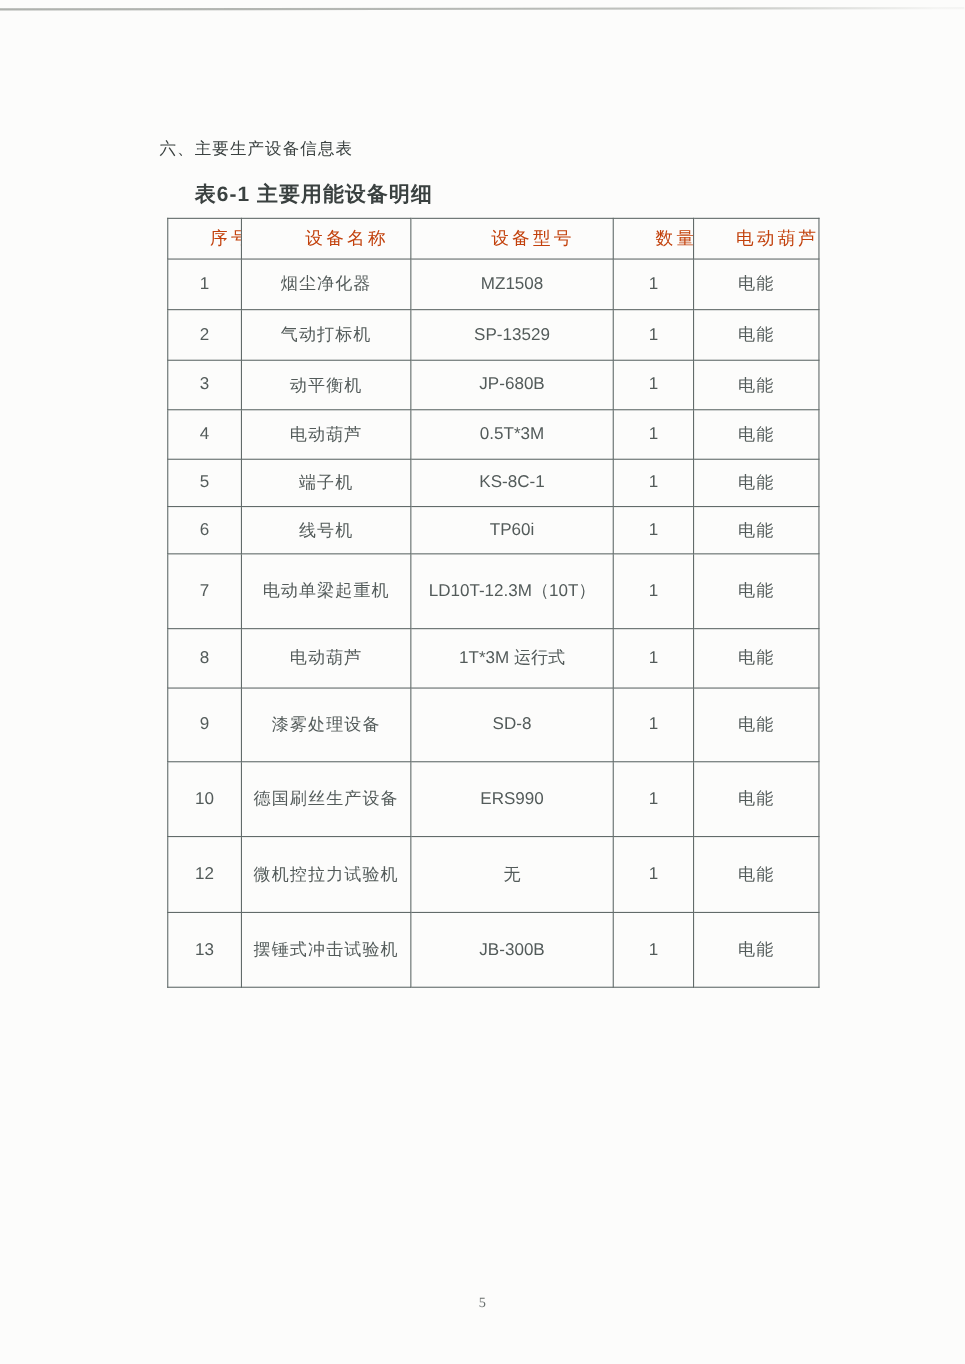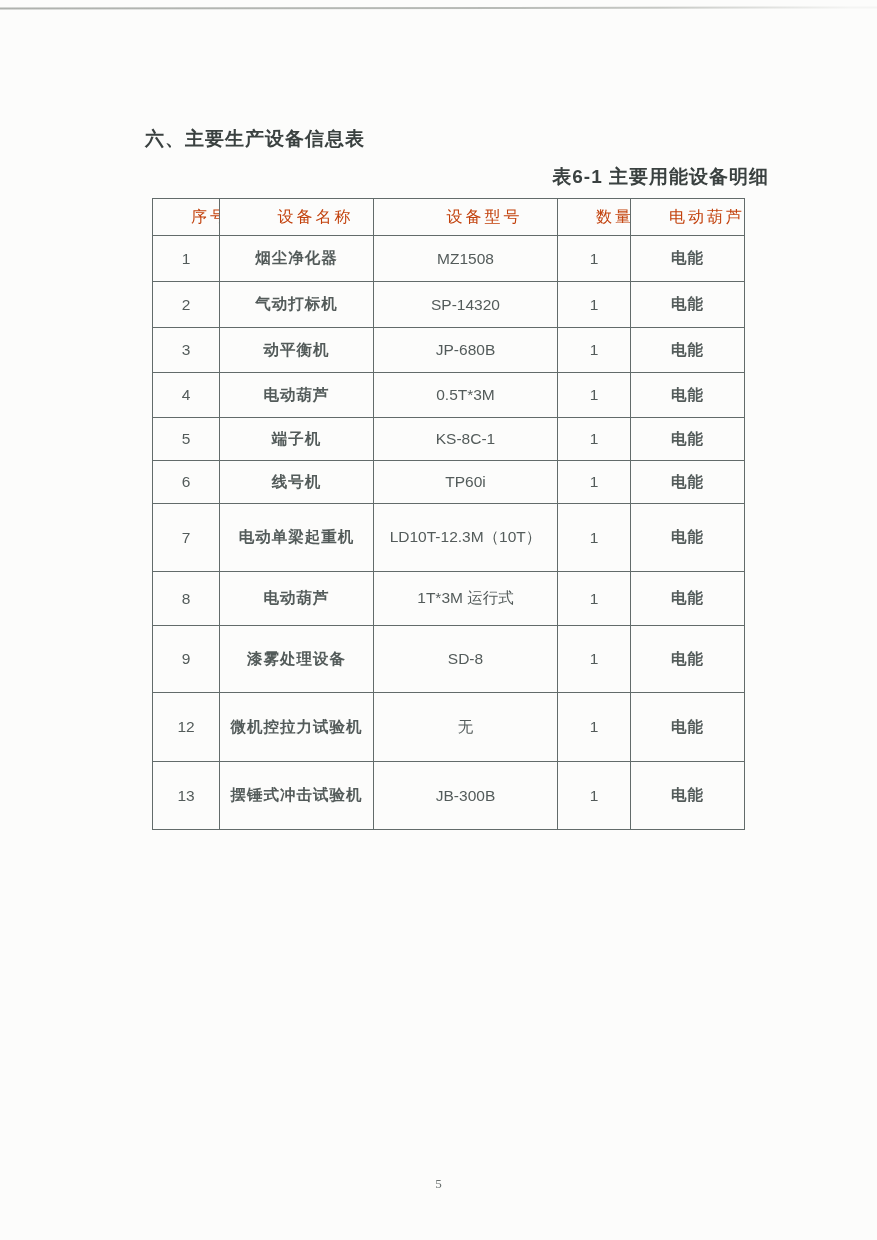--- a/index.html
+++ b/index.html
@@ -28,31 +28,31 @@
     width: 100%;
     height: 2px;
     background: linear-gradient(to right,
       #aeb1ad 0%, #b7bab6 55%, #c6c8c4 75%, rgba(200,202,198,0.15) 97%);
     transform: rotate(-0.08deg);
   }
   .section-heading {
     position: absolute;
     left: 145px;
     top: 126px;
-    font-size: 19px;
-    font-weight: bold;
+    font-size: 15px;
+    font-weight: normal;
     color: var(--text-dark);
     letter-spacing: 1px;
   }
   .table-title {
     position: absolute;
     left: 152px;
     width: 592px;
     top: 164px;
-    text-align: right;
+    text-align: left;
     transform: translateX(25px);
     font-size: 19px;
     font-weight: bold;
     color: var(--text-dark);
     letter-spacing: 1px;
   }
   table.equipment-table {
     position: absolute;
     left: 152px;
     top: 198px;
@@ -74,21 +74,21 @@
     font-weight: normal;
     color: #c2410c;
     letter-spacing: 3px;
     padding-left: 38px;
   }
   .equipment-table td {
     font-size: 15.5px;
     font-weight: normal;
     color: var(--text-body);
   }
-  .equipment-table td.cn { letter-spacing: 1px; font-weight: bold; }
+  .equipment-table td.cn { letter-spacing: 1px; }
   .page-number {
     position: absolute;
     left: 0;
     top: 1176px;
     width: 877px;
     text-align: center;
     font-size: 13px;
     color: #686e6d;
     font-family: "Liberation Serif", "DejaVu Serif", serif;
   }
@@ -125,21 +125,21 @@
         <tr style="height: 46px;">
           <td>1</td>
           <td class="cn">烟尘净化器</td>
           <td>MZ1508</td>
           <td>1</td>
           <td class="cn">电能</td>
         </tr>
         <tr style="height: 46px;">
           <td>2</td>
           <td class="cn">气动打标机</td>
-          <td>SP-14320</td>
+          <td>SP-13529</td>
           <td>1</td>
           <td class="cn">电能</td>
         </tr>
         <tr style="height: 45px;">
           <td>3</td>
           <td class="cn">动平衡机</td>
           <td>JP-680B</td>
           <td>1</td>
           <td class="cn">电能</td>
         </tr>
@@ -178,20 +178,27 @@
           <td>1</td>
           <td class="cn">电能</td>
         </tr>
         <tr style="height: 67px;">
           <td>9</td>
           <td class="cn">漆雾处理设备</td>
           <td>SD-8</td>
           <td>1</td>
           <td class="cn">电能</td>
         </tr>
+        <tr style="height: 68px;">
+          <td>10</td>
+          <td class="cn">德国刷丝生产设备</td>
+          <td>ERS990</td>
+          <td>1</td>
+          <td class="cn">电能</td>
+        </tr>
         <tr style="height: 69px;">
           <td>12</td>
           <td class="cn">微机控拉力试验机</td>
           <td>无</td>
           <td>1</td>
           <td class="cn">电能</td>
         </tr>
         <tr style="height: 68px;">
           <td>13</td>
           <td class="cn">摆锤式冲击试验机</td>

